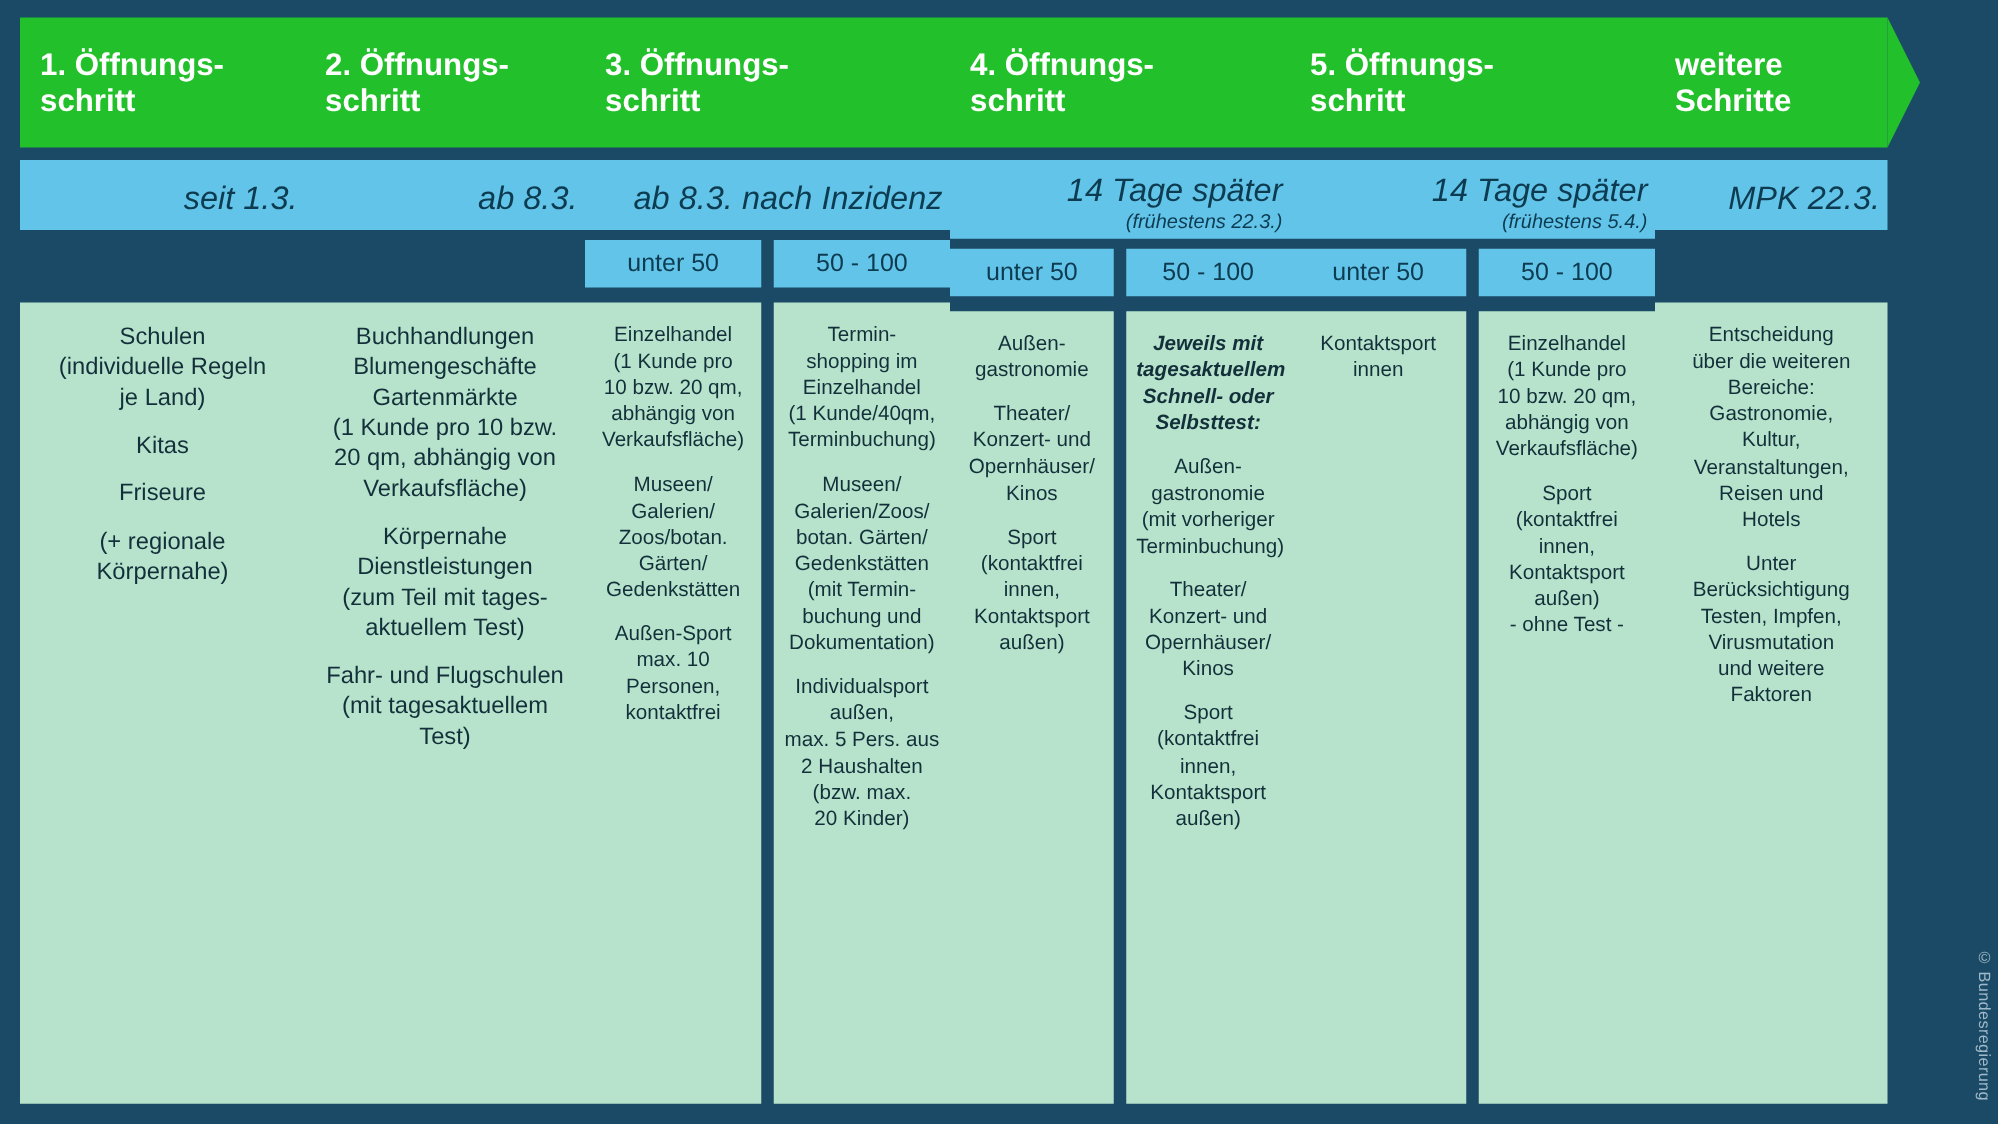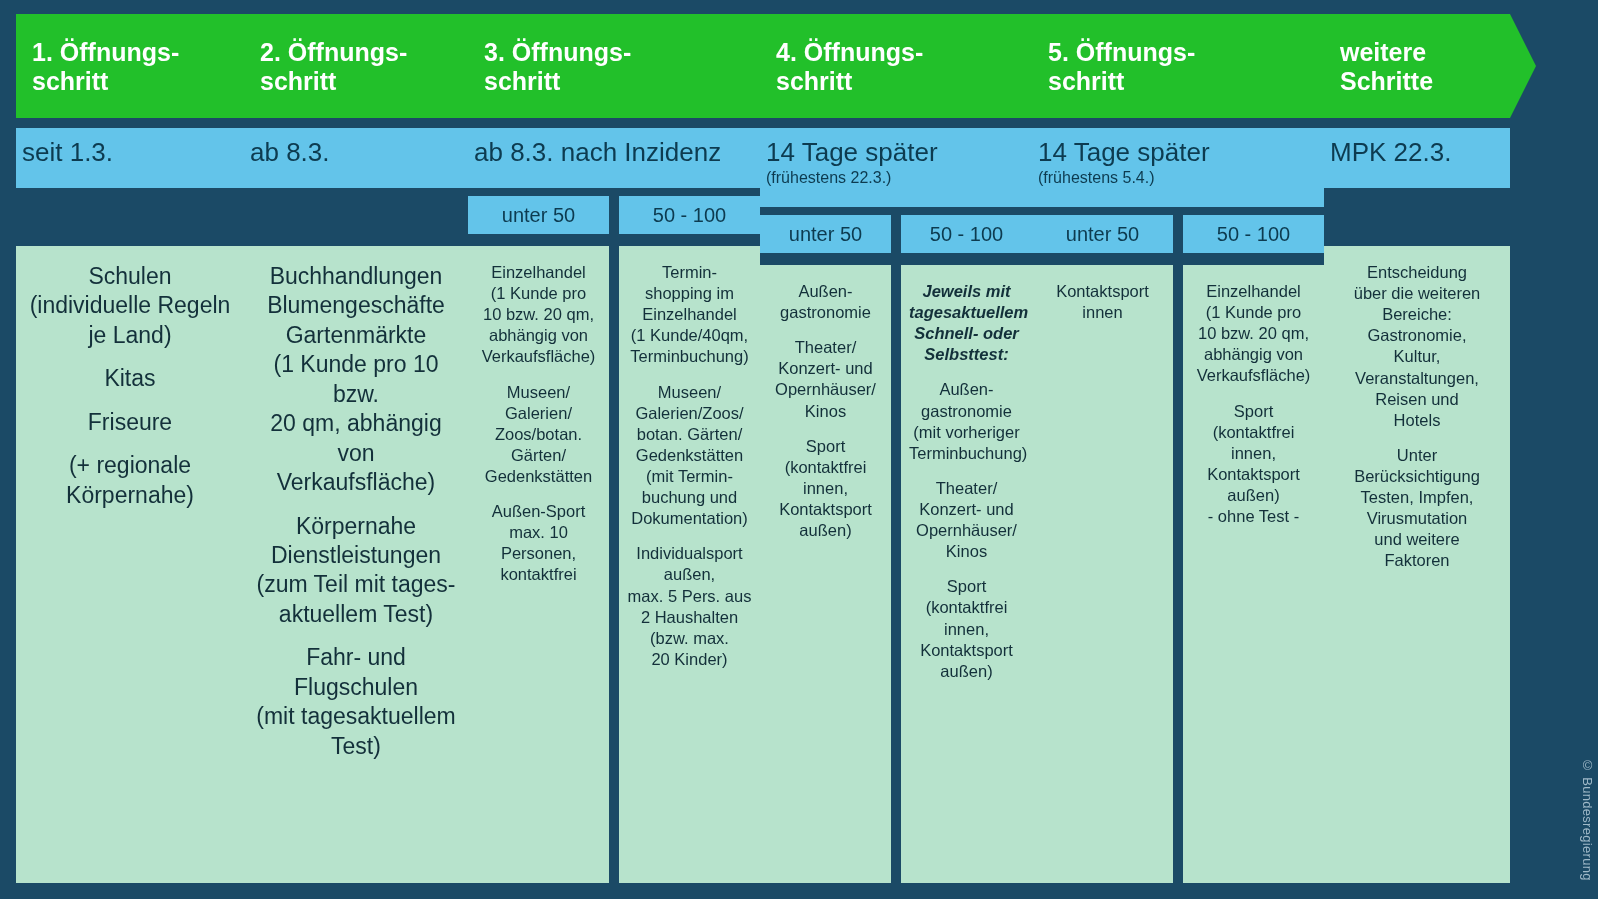--- a/index.html
+++ b/index.html
@@ -67,29 +67,30 @@
     border-top: 52px solid transparent;
     border-bottom: 52px solid transparent;
     border-left: 26px solid #22c02a;
   }
   .arrow .l1, .arrow .l2 { display: block; }
 
   
   .datebar {
     background: #63c4ea;
     color: #0d3b50;
-    text-align: left;
+    text-align: right;
     font-size: 26px;
-    padding: 9px 6px 20px 6px;
+    padding: 9px 6px 4px 6px;
     box-sizing: border-box;
     min-height: 56px;
     display: flex;
     flex-direction: column;
     justify-content: center;
     margin-bottom: 8px;
+    font-style: italic;
   }
   .datebar .sub {
     font-size: 16px;
     margin-top: 1px;
   }
   .datebar.tall { min-height: 56px; }
 
   
   .inz-row {
     display: flex;
@@ -119,21 +120,21 @@
     flex: 1;
     min-height: 0;
   }
   .panel {
     background: #b7e3cc;
     color: #13303a;
     flex: 1;
     box-sizing: border-box;
     padding: 16px 8px 10px 8px;
     text-align: center;
-    font-size: 23px;
+    font-size: 19px;
     line-height: 1.28;
     overflow: hidden;
   }
   .panel p {
     margin: 0 0 14px 0;
     white-space: pre-line;
   }
   .panel p:last-child { margin-bottom: 0; }
   .panel.small { font-size: 16.5px; }
   .panel p.bold { font-weight: bold; font-style: italic; }

